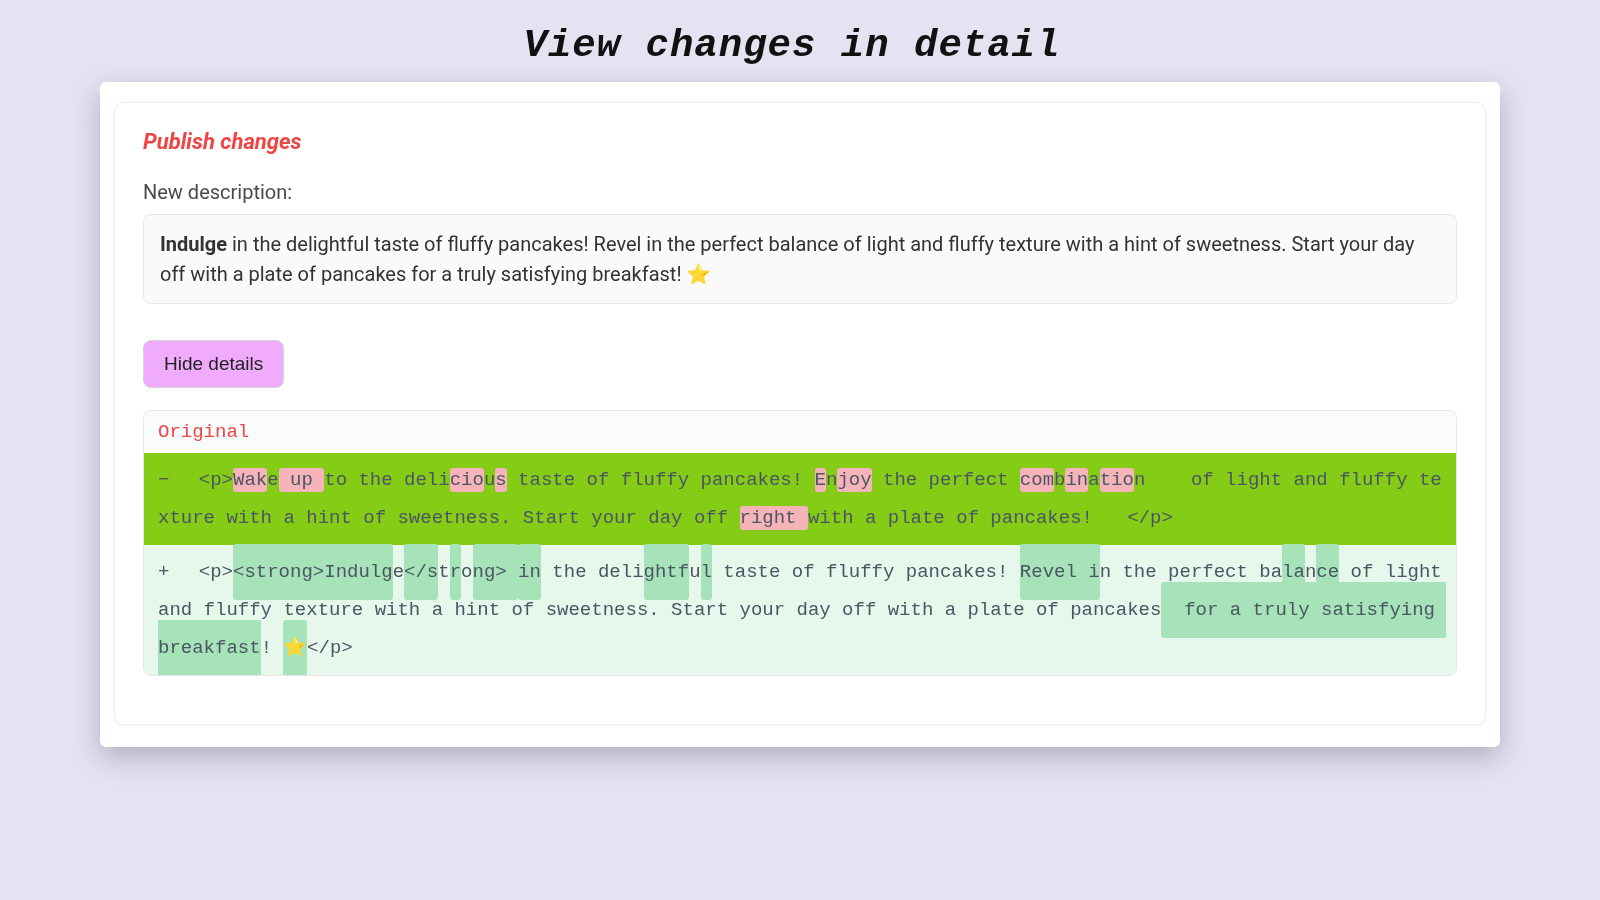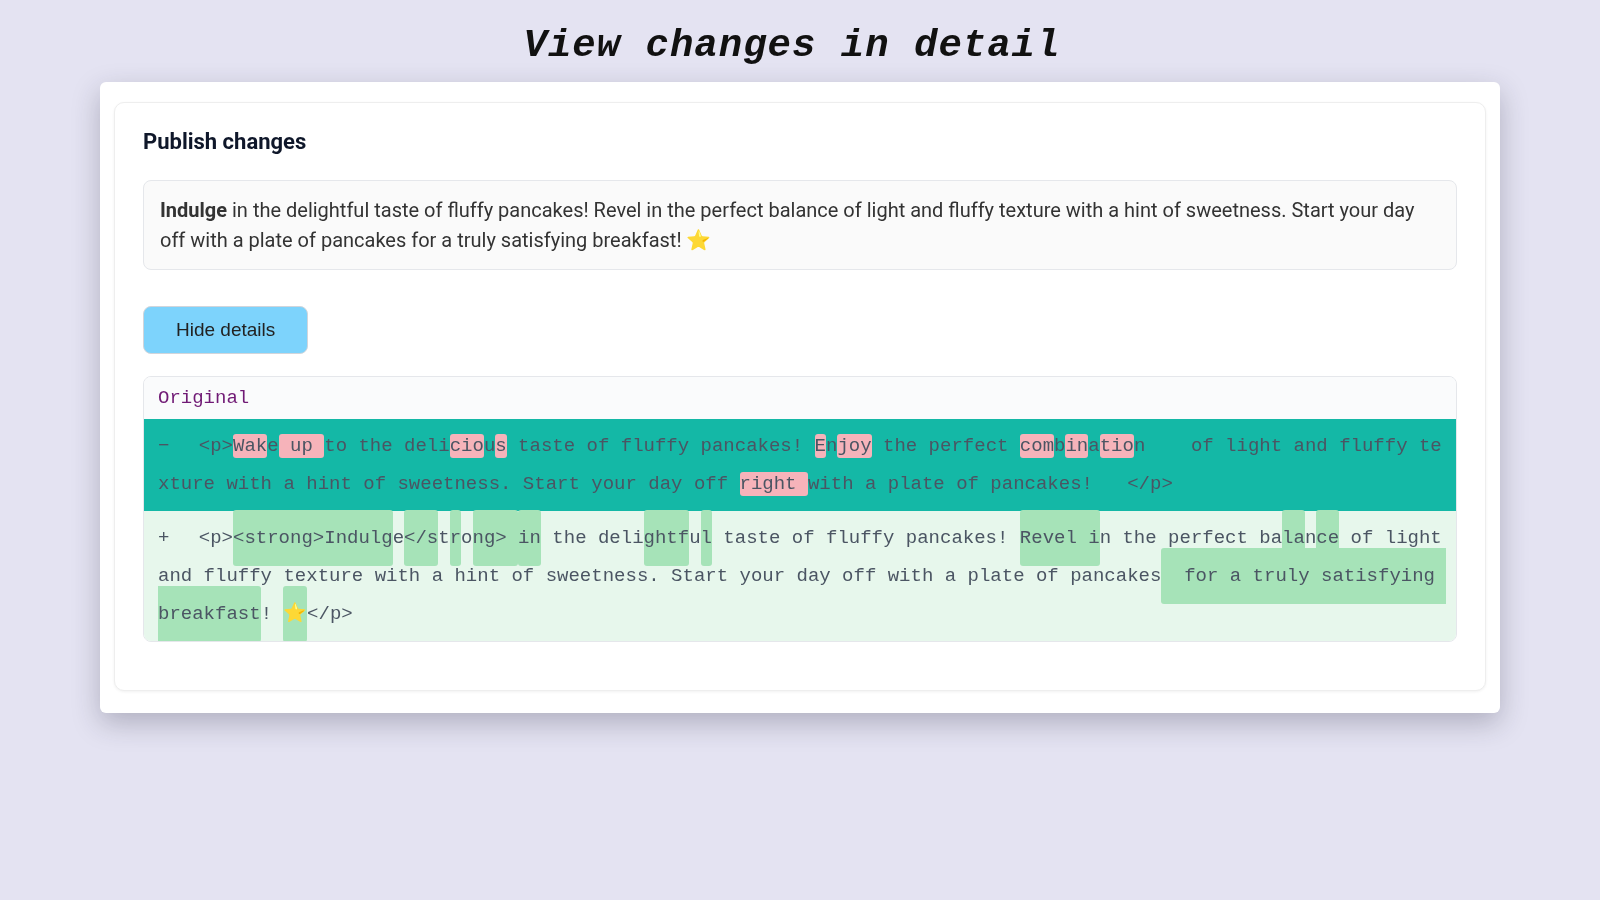--- a/index.html
+++ b/index.html
@@ -32,71 +32,72 @@
     width: 100%;
     background: #fff;
     border: 1px solid #eee;
     border-radius: 10px;
     box-shadow: 0 1px 3px rgba(0,0,0,0.06);
     padding: 26px 28px 26px 28px;
   }
   .card-title {
     font-size: 22px;
     font-weight: 700;
-    color: #0f172a;
+    color: #ef4444;
     margin-bottom: 26px;
+    font-style: italic;
   }
   .field-label {
     font-size: 20px;
     color: #4a4a4a;
     margin-bottom: 10px;
   }
   .desc-box {
     border: 1px solid #e5e7eb;
     background: #fafafa;
     border-radius: 8px;
     padding: 14px 16px;
     font-size: 20px;
     line-height: 1.5;
     color: #333;
     margin-bottom: 36px;
   }
   .desc-box strong { font-weight: 700; }
   .hide-btn {
     border: 1px solid #d1d5db;
-    background: #7dd3fc;
+    background: #f0abfc;
     border-radius: 8px;
-    padding: 12px 32px;
+    padding: 12px 20px;
     font-size: 19px;
     color: #222;
     cursor: pointer;
     margin-bottom: 22px;
   }
   .diff-wrap {
     border: 1px solid #e5e7eb;
     border-radius: 8px;
     overflow: hidden;
     font-family: ui-monospace, "SF Mono", Menlo, Consolas, "Courier New", monospace;
     font-size: 19px;
     color: #4b5563;
     margin-bottom: 22px;
   }
   .diff-head {
     background: #fafbfc;
     padding: 10px 14px;
-    color: #701a75;
+    color: #ef4444;
   }
   .diff-line {
     padding: 8px 14px;
     word-break: break-all;
     white-space: pre-wrap;
     line-height: 2.0;
   }
   .sign { display:inline-block; width:18px; }
-  .del { background: #14b8a6; }
+  .del { background: #84cc16; }
   .add { background: #e7f7ec; }
   .m-d { background: #f6b3ba; border-radius:3px; padding:1px 0; }
   .m-a { background: #a6e3b8; border-radius:3px; padding:17px 0; }
   .publish-btn {
     display:block;
     width:100%;
     background:#047857;
     color:#fff;
     border:none;
     border-radius:8px;
@@ -109,20 +110,21 @@
 </head>
 <body>
 
 <div class="page-title">View changes in detail</div>
 
 <div class="outer-card">
   <div class="inner-card">
 
     <div class="card-title">Publish changes</div>
 
+    <div class="field-label">New description:</div>
 
     <div class="desc-box">
       <strong>Indulge</strong><span> in the delightful taste of fluffy pancakes! Revel in the perfect balance of light and fluffy texture with a hint of sweetness. Start your day off with a plate of pancakes for a truly satisfying breakfast! ⭐</span>
     </div>
 
     <button class="hide-btn">Hide details</button>
 
     <div class="diff-wrap">
       <div class="diff-head">Original</div>
       <div class="diff-line del" id="diff-removed"><span class="sign">−</span><span>  &lt;p&gt;</span><span class="m-d">Wak</span><span>e</span><span class="m-d"> up </span><span>t</span><span>o the deli</span><span class="m-d">cio</span><span>u</span><span class="m-d">s</span><span> taste of fluffy pancakes! </span><span class="m-d">E</span><span>n</span><span class="m-d">joy</span><span> the perfect </span><span class="m-d">com</span><span>b</span><span class="m-d">in</span><span>a</span><span class="m-d">tio</span><span>n    of light and fluffy texture with a hint of sweetness. Start your day off </span><span class="m-d">right </span><span>with a plate of pancakes</span><span>!</span><span>   &lt;/p&gt;</span></div>

